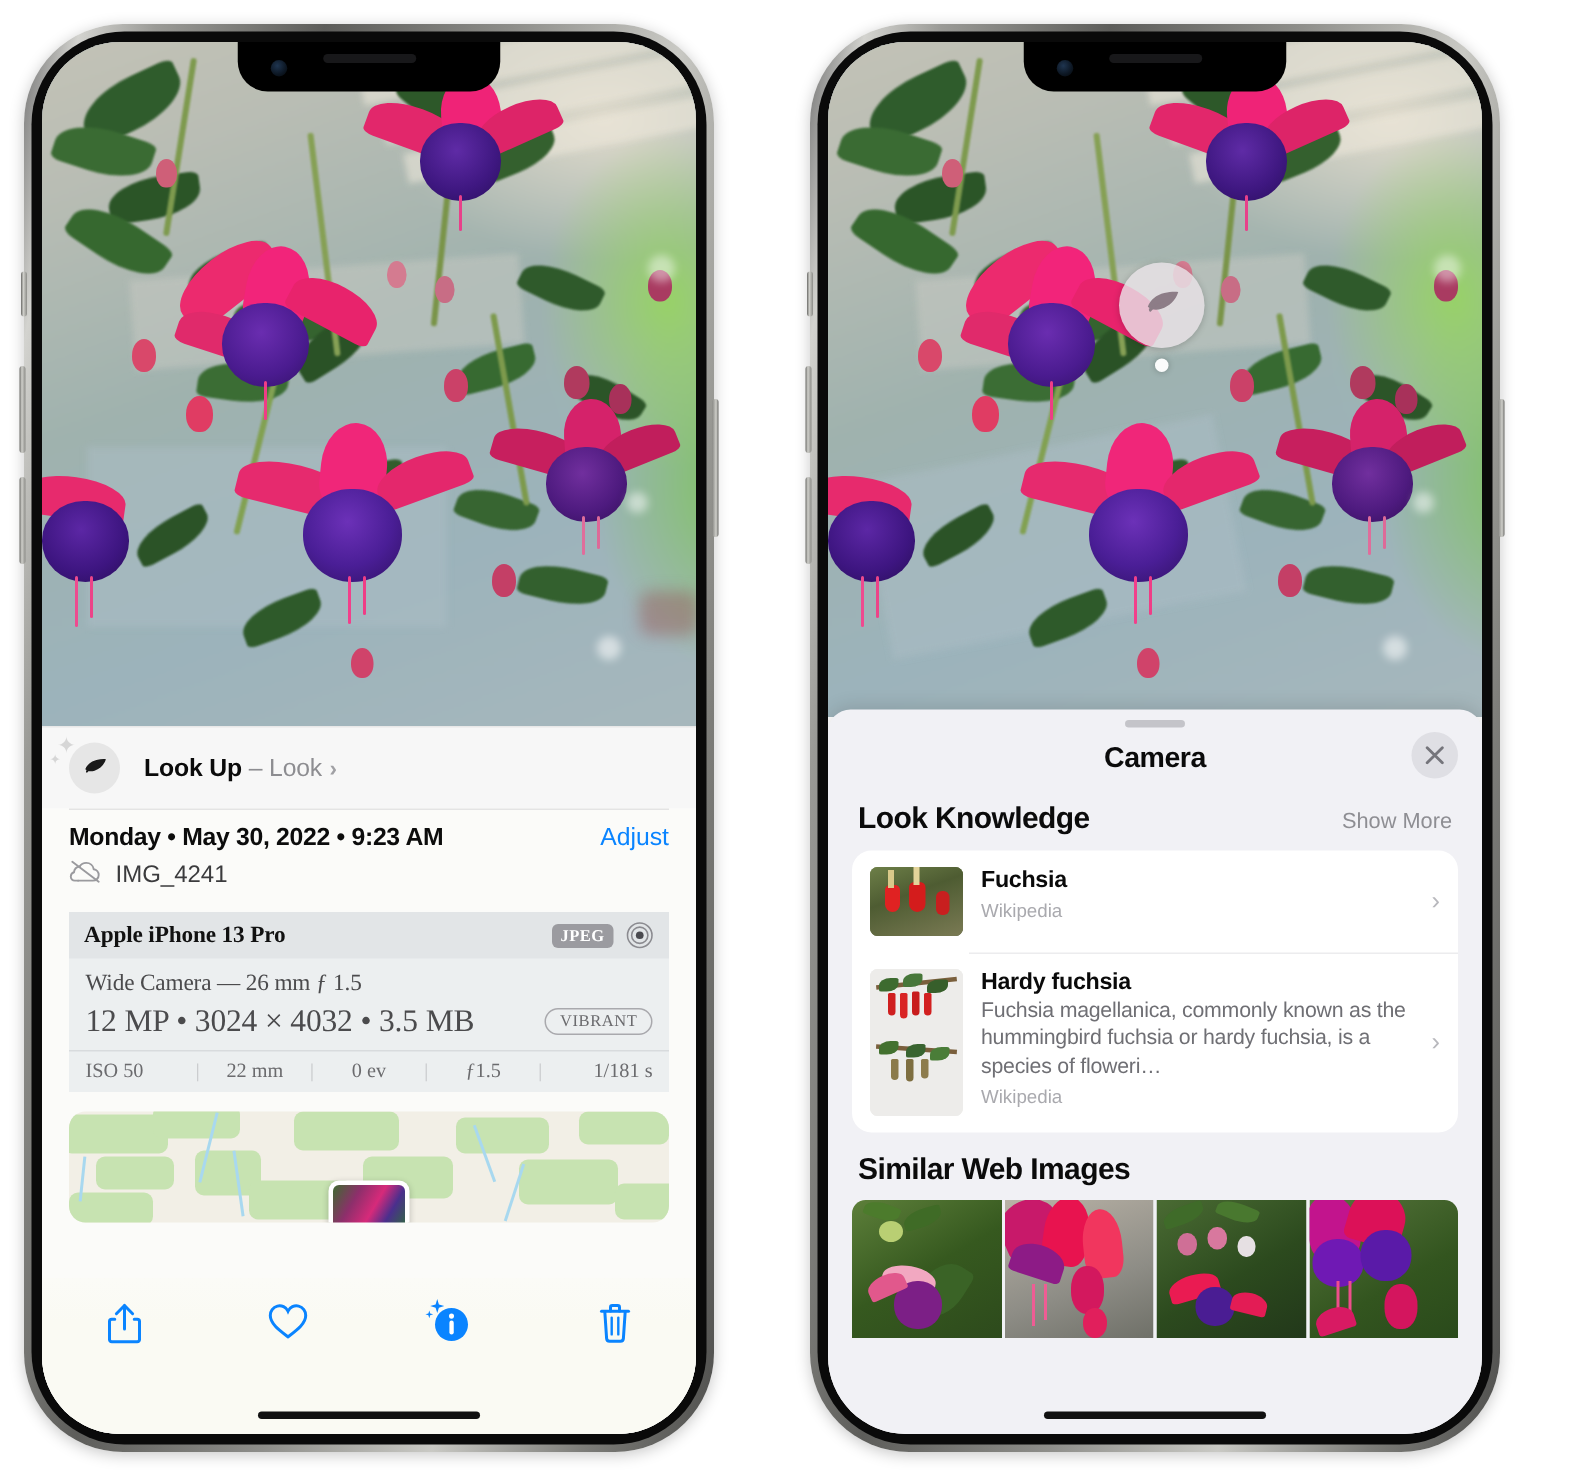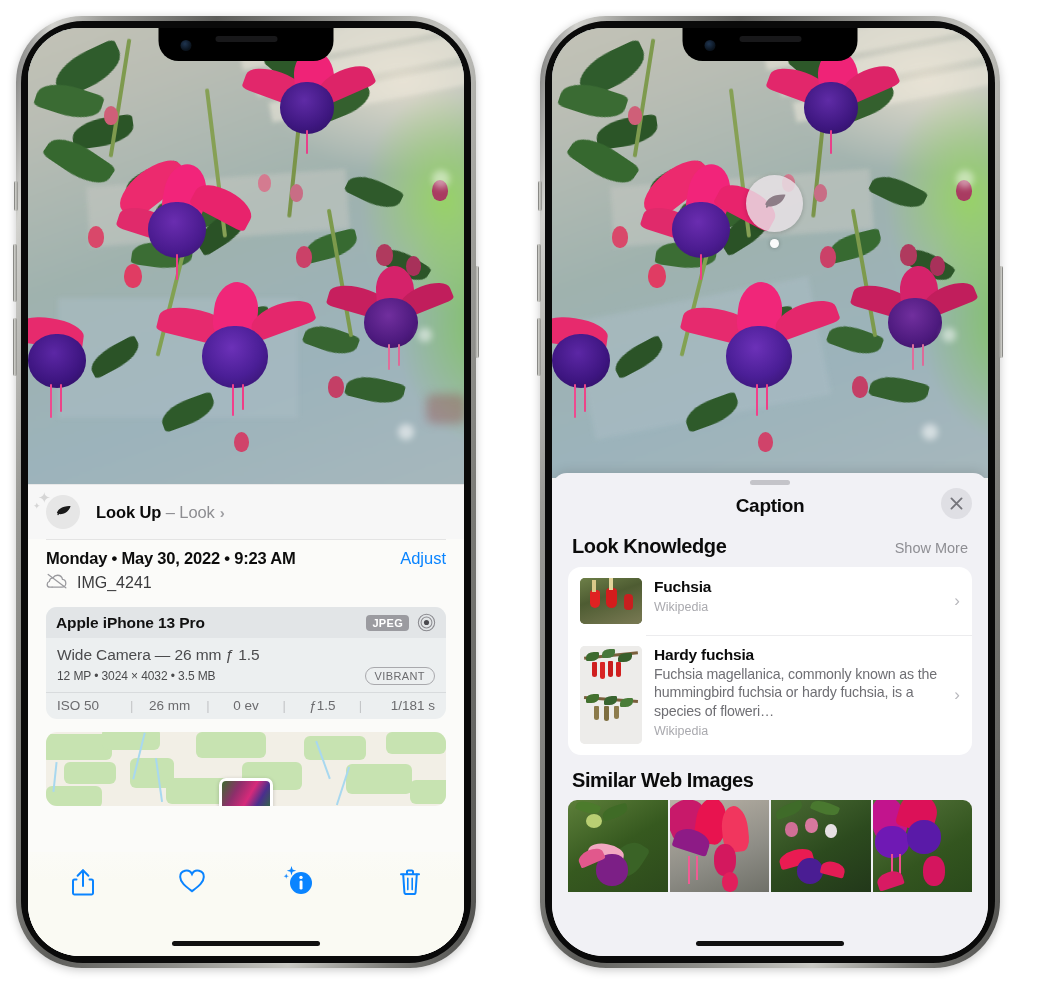--- a/index.html
+++ b/index.html
@@ -93,31 +93,31 @@
   .chev{color:#a0a0a4;font-size:15px;margin-left:5px;font-weight:600;}
 
   .meta-block{padding:10px 18px 0 18px;background:#fbfbf9;position:relative;}
   .meta-block:before{content:"";position:absolute;left:18px;right:18px;top:0;height:1px;background:#e4e4e4;}
   .meta-line1{display:flex;align-items:baseline;justify-content:space-between;}
   .meta-date{font-size:16.5px;font-weight:700;color:#0c0c0c;letter-spacing:-.2px;}
   .adjust{font-size:16.5px;color:#0a84ff;}
   .meta-line2{display:flex;align-items:center;gap:9px;margin-top:5px;}
   .fname{font-size:16px;color:#3b3b3d;}
 
-  .cam-card{margin:14px 18px 0 18px;border-radius:11px;overflow:hidden;background:#eceff0;}
+  .cam-card{margin:14px 18px 0 18px;border-radius:0;overflow:hidden;background:#eceff0;font-family:Liberation Serif, serif;}
   .cam-head{display:flex;align-items:center;justify-content:space-between;
     padding:6px 10px;background:#e2e5e7;}
   .cam-model{font-size:15.5px;font-weight:700;color:#111;letter-spacing:-.1px;}
   .cam-head-right{display:flex;align-items:center;gap:8px;}
   .pill-jpeg{background:#9b9ba0;color:#fff;font-size:11px;font-weight:700;border-radius:4px;padding:2px 6px;letter-spacing:.3px;}
   .hdr-ic{width:19px;height:19px;}
   .cam-body{padding:8px 11px 7px 11px;}
   .cam-l1{font-size:15.5px;color:#4b4b4d;letter-spacing:-.1px;}
   .cam-l2row{display:flex;align-items:center;justify-content:space-between;margin-top:3px;}
-  .cam-l2{font-size:12px;color:#4b4b4d;letter-spacing:-.1px;}
+  .cam-l2{font-size:21px;color:#4b4b4d;letter-spacing:-.1px;}
   .pill-vibrant{border:1px solid #a9a9ad;border-radius:11px;color:#6b6b6e;font-size:11px;
     padding:2px 9px;letter-spacing:.4px;}
   .cam-exif{display:flex;align-items:center;border-top:1px solid #d8dbdd;padding:5px 11px 6px 11px;}
   .exif-i{font-size:13.5px;color:#6b6b6e;flex:1;text-align:center;white-space:nowrap;}
   .exif-i:first-child{text-align:left;}
   .exif-i:last-child{text-align:right;}
   .exif-sep{color:#c3c5c7;font-size:13px;}
 
   
   .map-card{margin:13px 18px 0 18px;height:74px;border-radius:11px;overflow:hidden;position:relative;background:#f2efe6;}
@@ -330,21 +330,21 @@
         <div class="cam-body">
           <div class="cam-l1">Wide Camera — 26 mm ƒ 1.5</div>
           <div class="cam-l2row">
             <span class="cam-l2">12 MP • 3024 × 4032 • 3.5 MB</span>
             <span class="pill-vibrant">VIBRANT</span>
           </div>
         </div>
         <div class="cam-exif">
           <span class="exif-i">ISO 50</span>
           <span class="exif-sep">|</span>
-          <span class="exif-i">26 mm</span>
+          <span class="exif-i">22 mm</span>
           <span class="exif-sep">|</span>
           <span class="exif-i">0 ev</span>
           <span class="exif-sep">|</span>
           <span class="exif-i">ƒ1.5</span>
           <span class="exif-sep">|</span>
           <span class="exif-i">1/181 s</span>
         </div>
       </div>
 
       <div class="map-card">
@@ -517,21 +517,21 @@
           <path d="M21 4c-1.6 5-5.2 8.2-9.6 9.6C8 14.7 5.4 14 3.6 12.4 5 8.6 8.6 5.6 13 4.6 16.1 3.9 18.9 3.7 21 4z" fill="#8d7d87"></path>
           <path d="M4.2 13.6c2.2-1.9 5.1-3.3 8.4-4.2-2.9 1.5-5.3 3.4-7.1 5.6-.6.8-1.3.2-1.3-1.4z" fill="#8d7d87"></path>
         </svg>
       </div>
       <div class="vk-dot" style="left:218px;top:211px;"></div>
     </div>
 
     <div class="results-sheet">
       <div class="grabber"></div>
       <div class="rs-head">
-        <span class="rs-title">Caption</span>
+        <span class="rs-title">Camera</span>
         <span class="close-btn">
           <svg width="15" height="15" viewBox="0 0 16 16" aria-hidden="true">
             <path d="M2.6 2.6 L13.4 13.4 M13.4 2.6 L2.6 13.4" stroke="#75757b" stroke-width="2" stroke-linecap="round"></path>
           </svg>
         </span>
       </div>
 
       <div class="sec-head">
         <span class="sec-title">Look Knowledge</span>
         <span class="sec-more">Show More</span>

